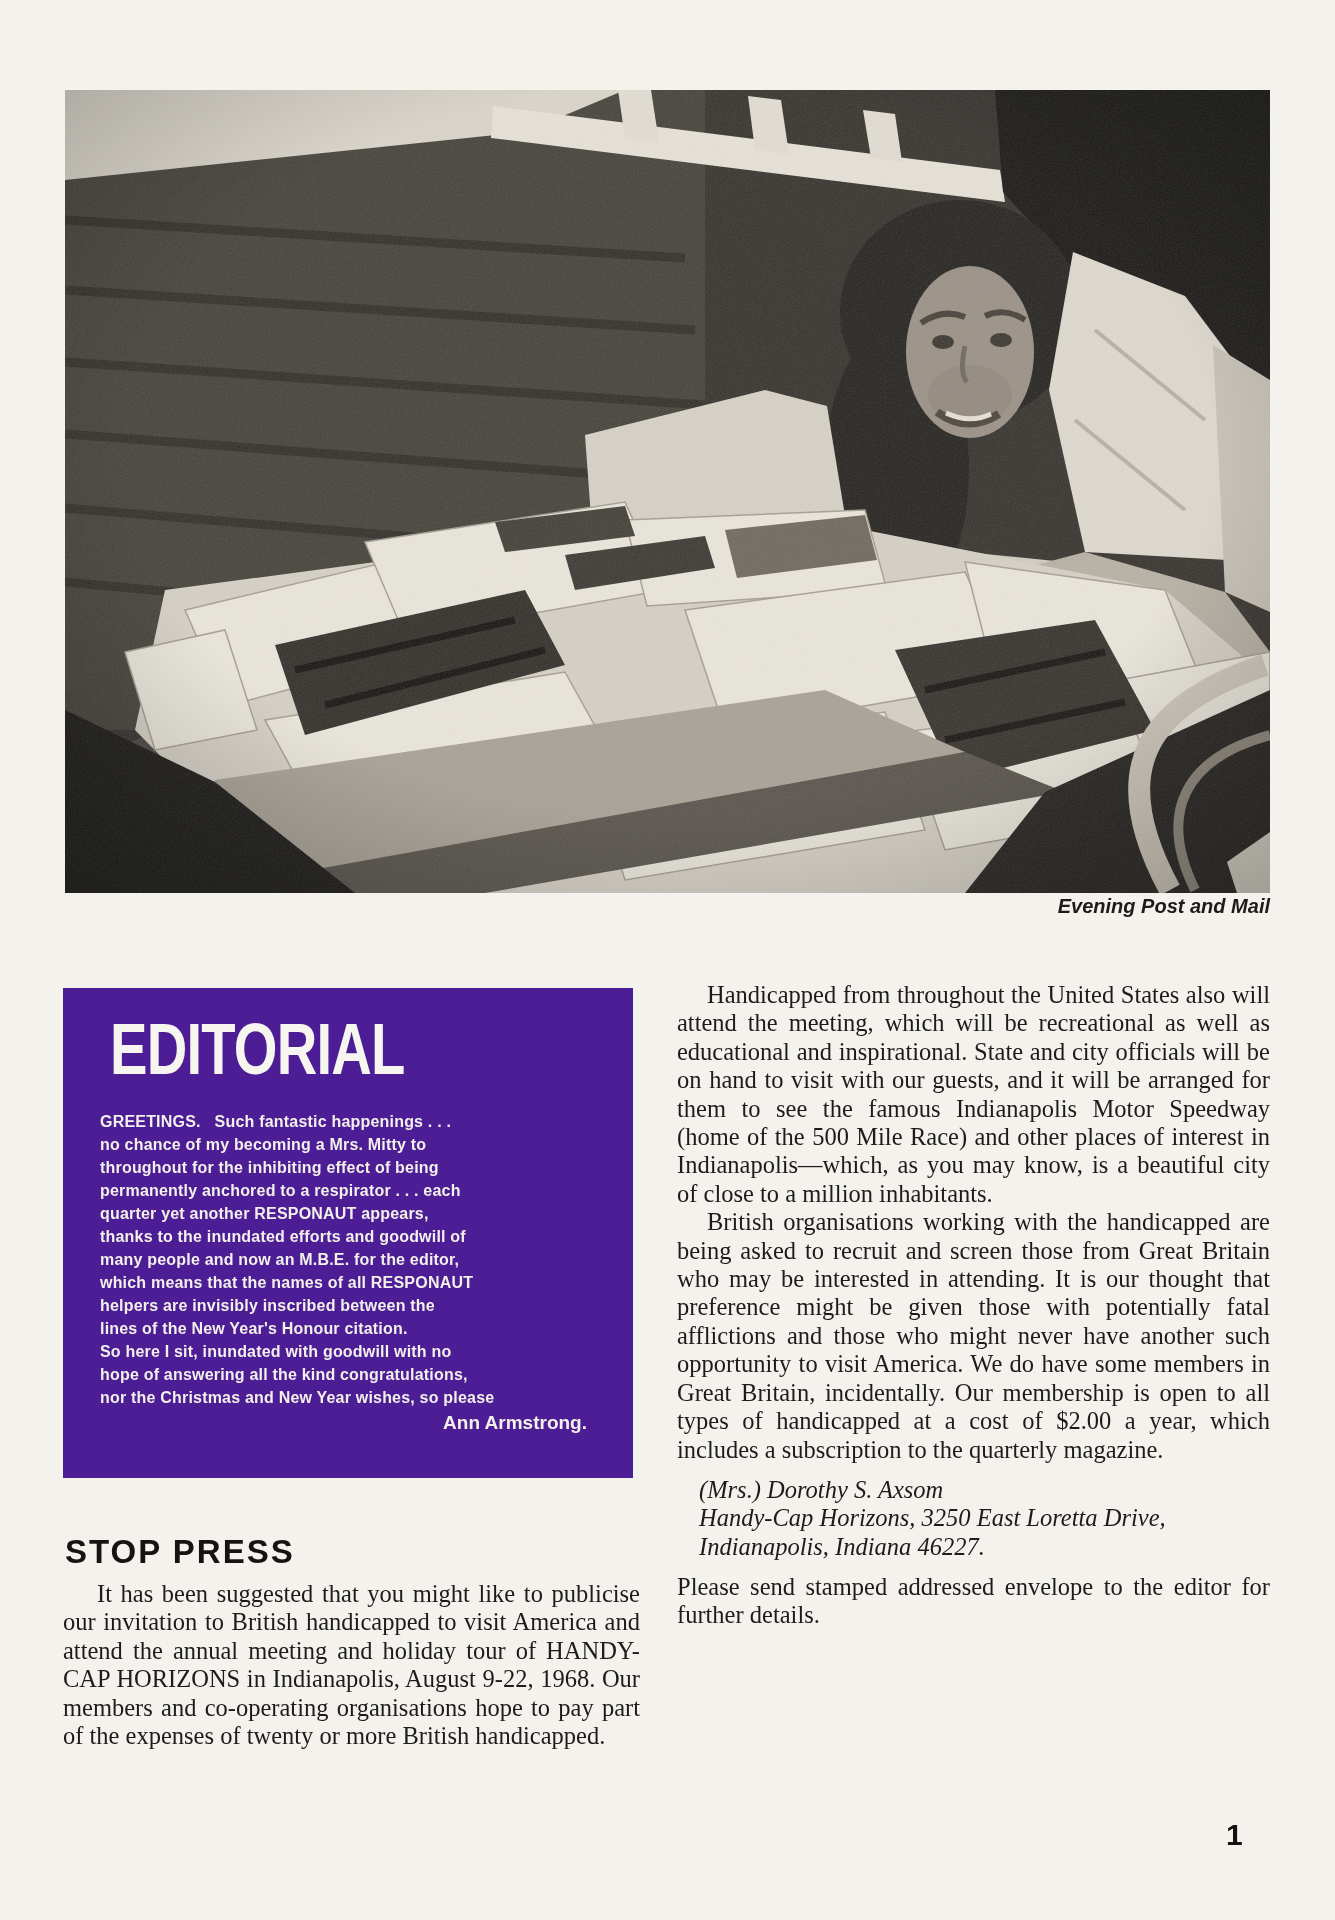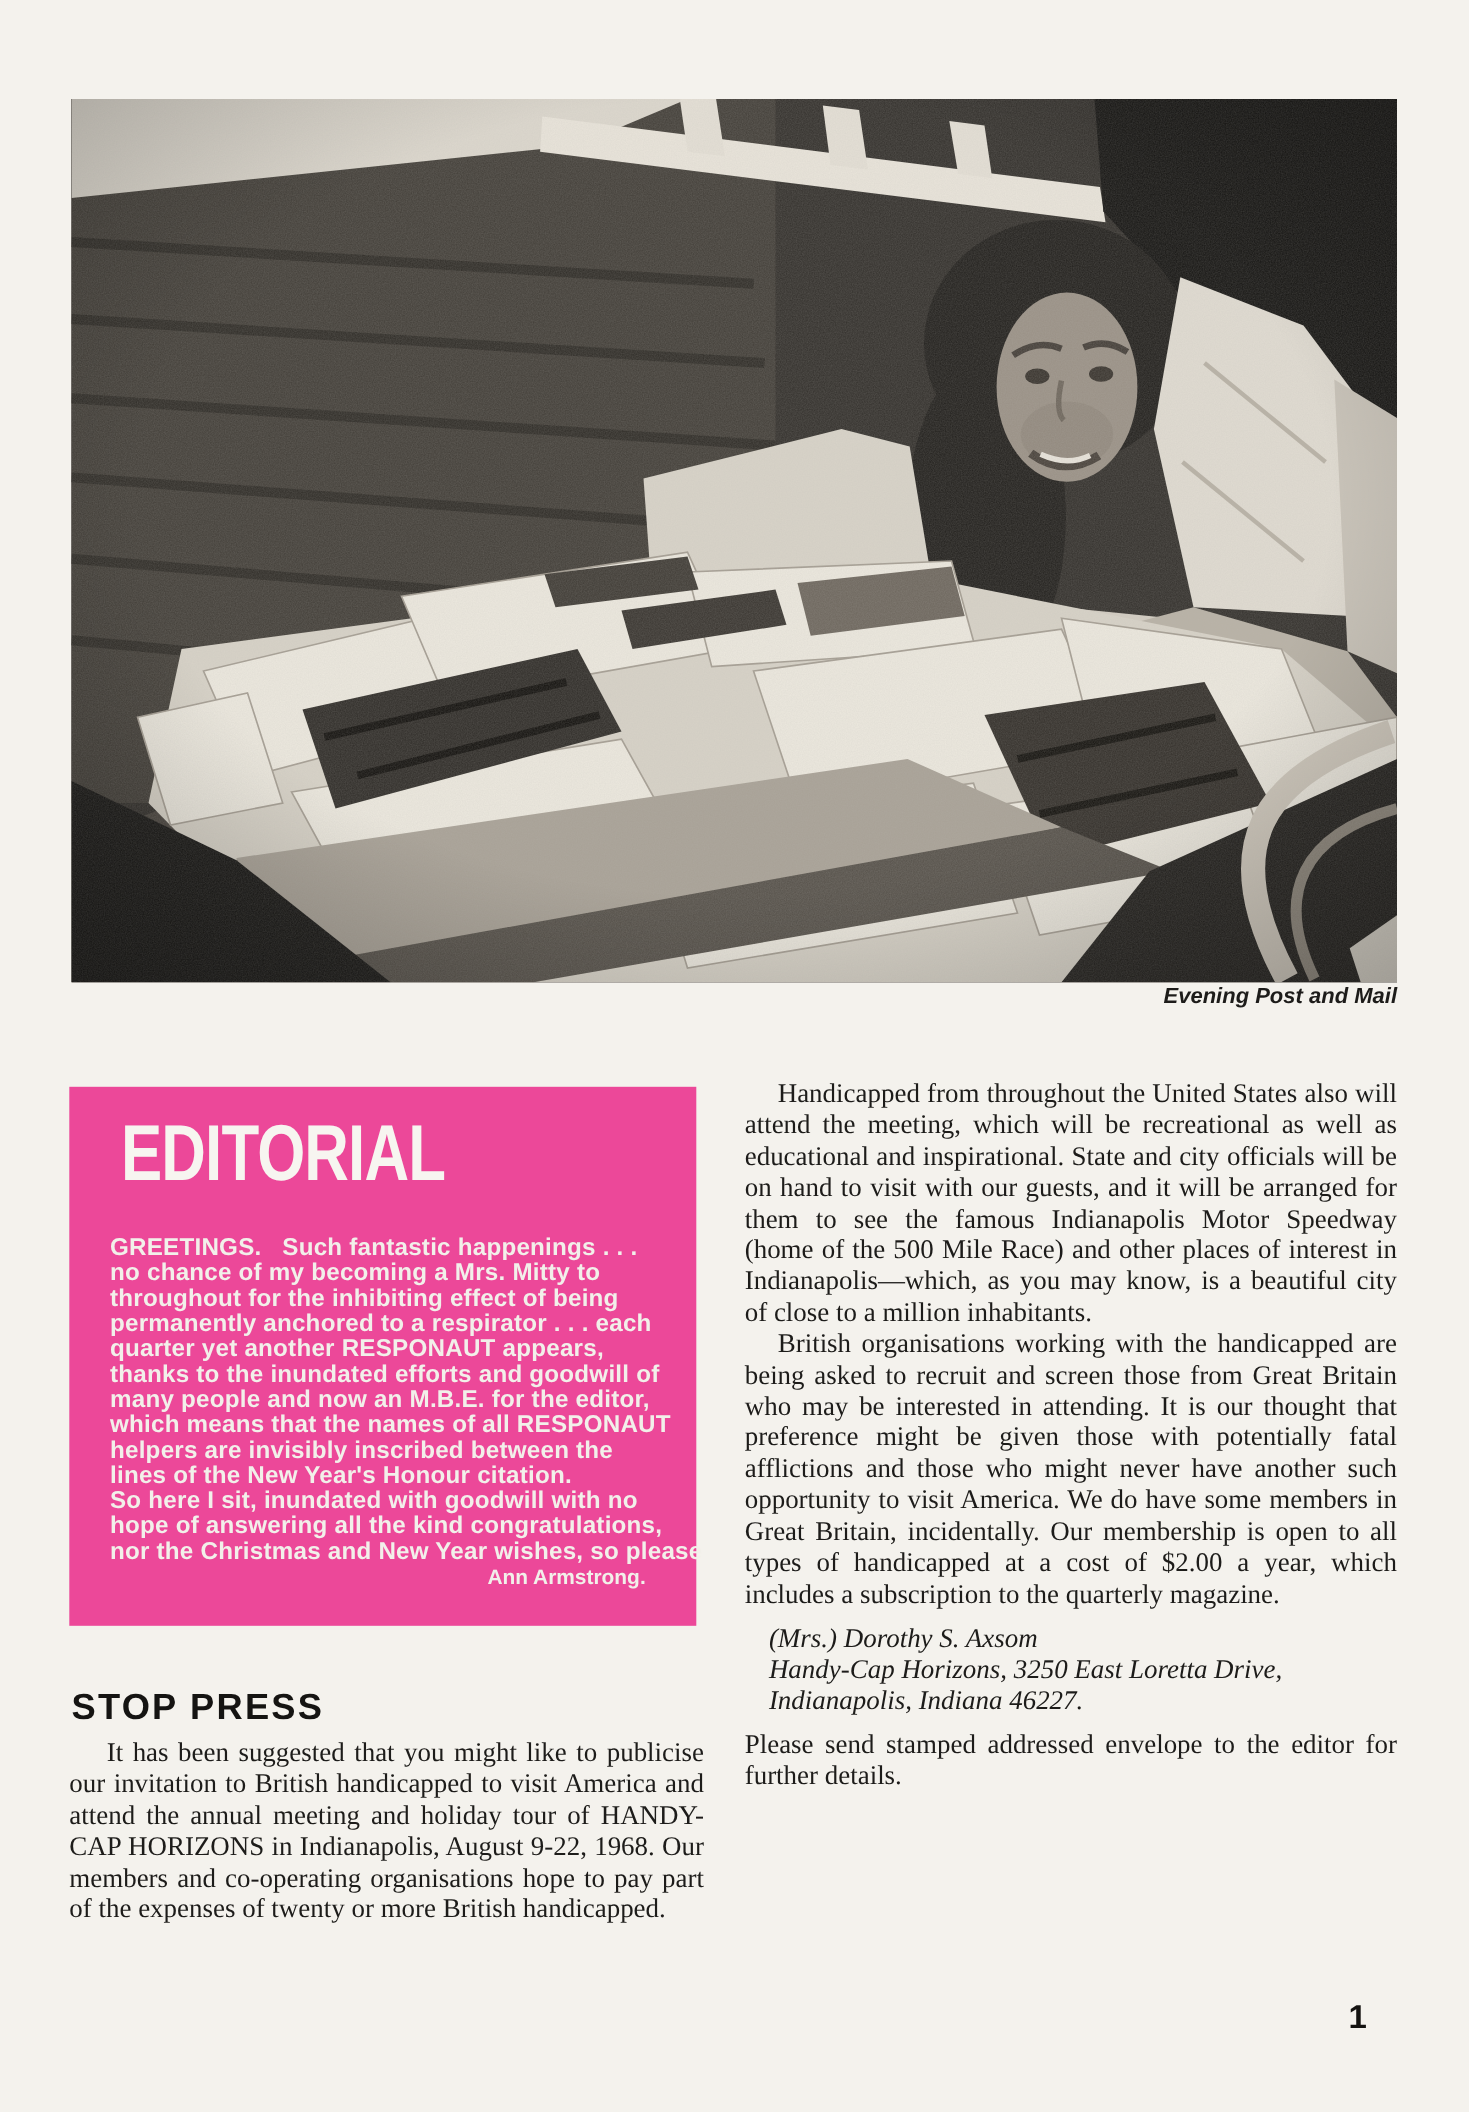--- a/index.html
+++ b/index.html
@@ -4,25 +4,25 @@
 <style>
   html,body{margin:0;padding:0;background:#f4f2ed;}
   .page{position:relative;width:1335px;height:1920px;background:#f4f2ed;overflow:hidden;
         font-family:"Liberation Serif", serif;color:#1d1c1a;}
   .photo-frame{position:absolute;left:65px;top:90px;width:1205px;height:803px;background:#2c2a27;}
   .photo-frame svg{display:block;width:100%;height:100%;}
   .caption{position:absolute;left:677px;top:895px;width:593px;text-align:right;
            font-family:"Liberation Sans", sans-serif;font-style:italic;font-weight:bold;
            font-size:20px;color:#1d1c1a;}
   .editorial-box{position:absolute;left:63px;top:988px;width:570px;height:490px;
-                 background:#ec4899;color:#f4f2ed;box-sizing:border-box;
+                 background:#4c1d95;color:#f4f2ed;box-sizing:border-box;
                  padding:22px 16px 0 37px;font-family:"Liberation Sans", sans-serif;}
   .ed-title{font-size:72px;line-height:78px;height:88px;font-weight:bold;letter-spacing:-1px;
             transform:scaleX(0.78);transform-origin:left top;margin-left:10px;color:#f7f5f0;}
-  .ed-body{margin-top:24px;font-size:22px;line-height:23px;font-weight:bold;
+  .ed-body{margin-top:12px;font-size:16px;line-height:23px;font-weight:bold;
            letter-spacing:.2px;color:#f2f0ea;}
   .ed-body div{white-space:pre;}
   .ed-sig{text-align:right;padding-right:30px;margin-top:2px;font-size:19px;line-height:23px;
           font-weight:bold;color:#f2f0ea;}
   .sp-title{position:absolute;left:65px;top:1533px;font-family:"Liberation Sans", sans-serif;
             font-weight:bold;font-size:33px;letter-spacing:2px;color:#151412;}
   .sp-body{position:absolute;left:63px;top:1580px;width:577px;font-size:24.5px;
            line-height:28.4px;text-align:justify;}
   .sp-body p{margin:0;text-indent:34px;}
   .right-col{position:absolute;left:677px;top:981px;width:593px;font-size:24.5px;

